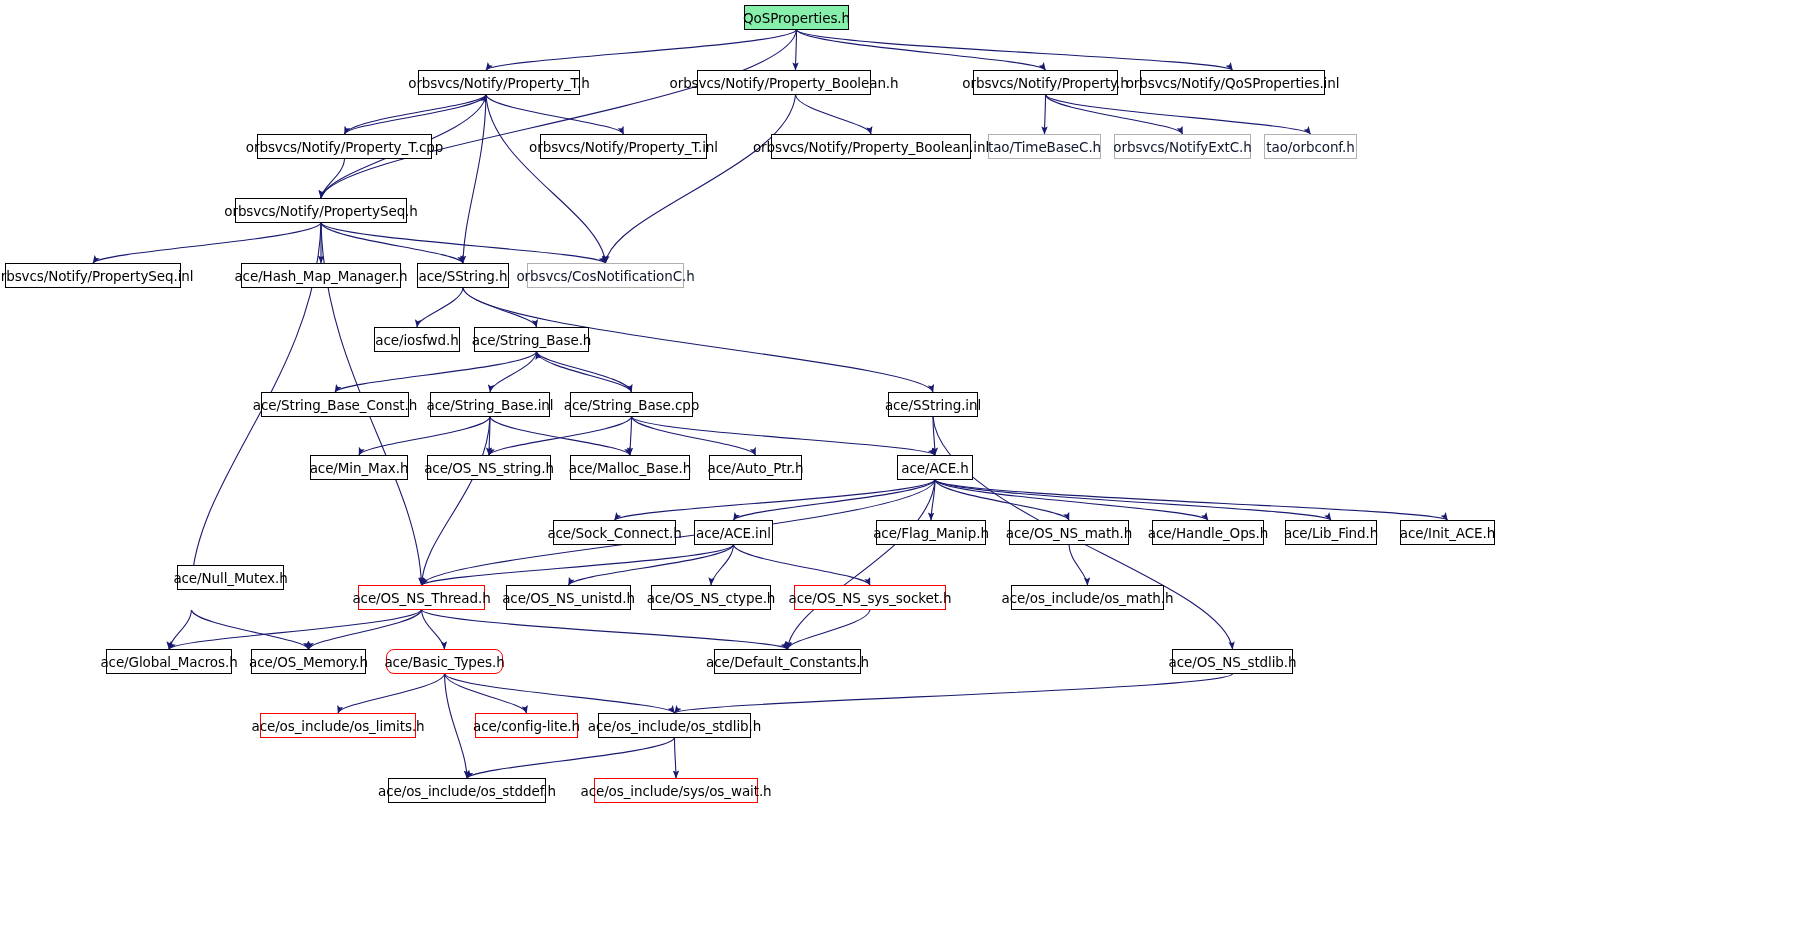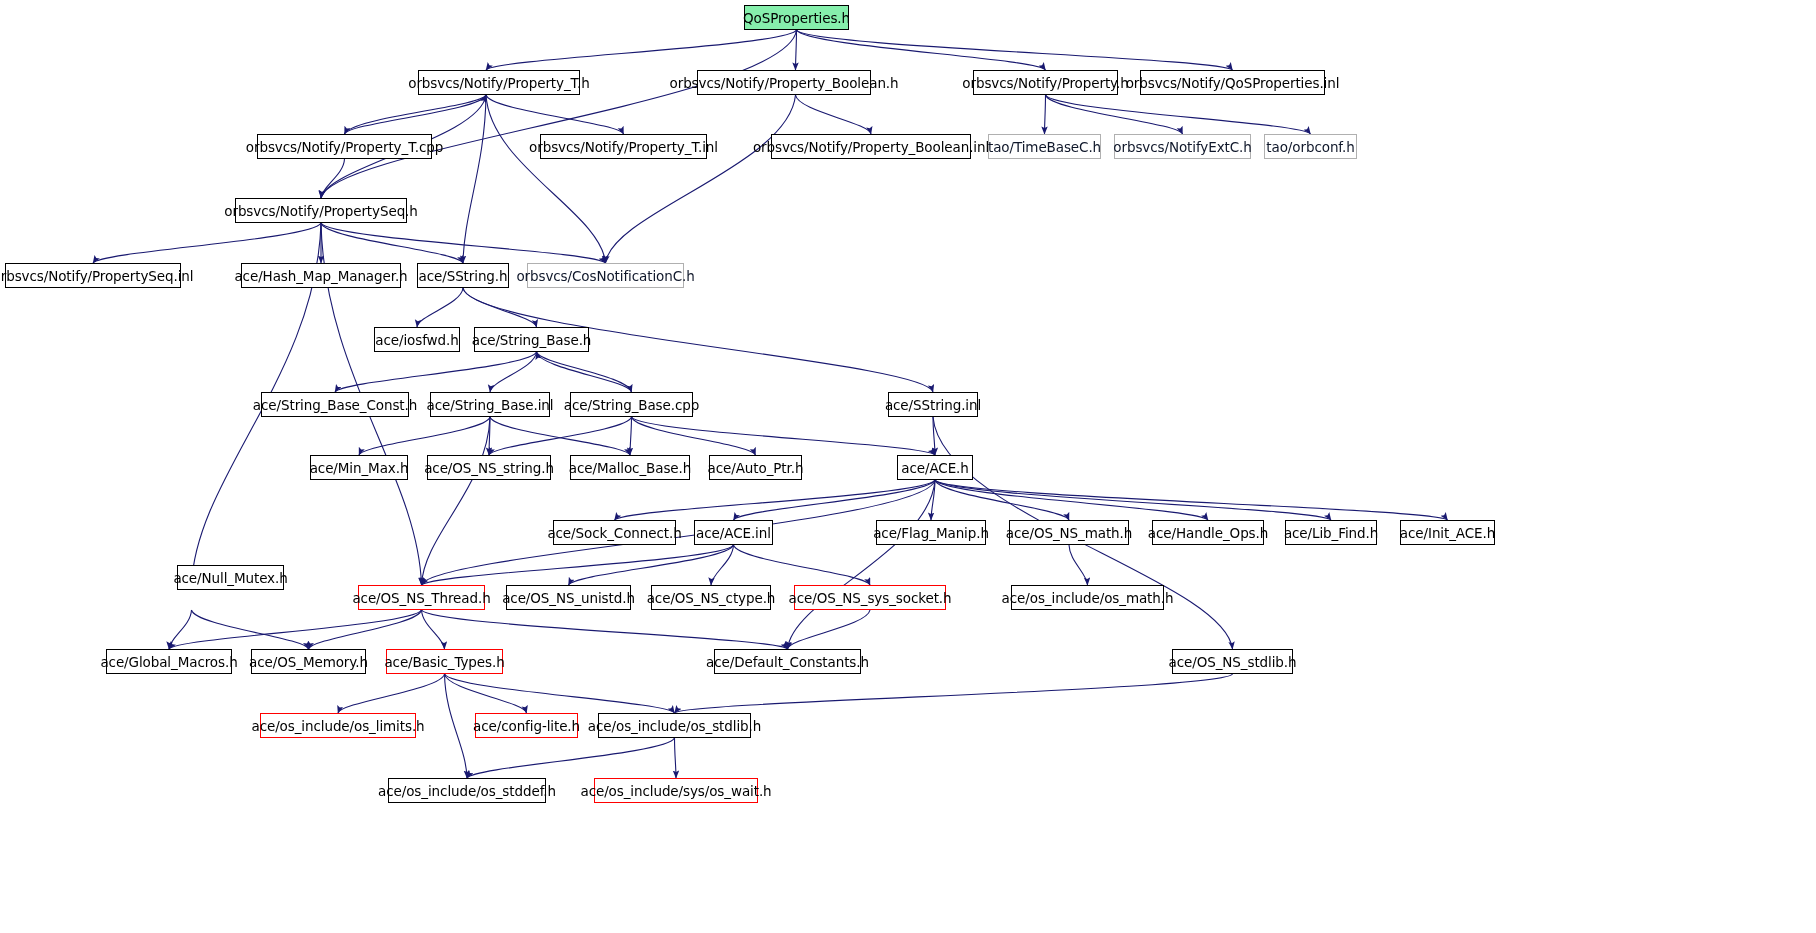--- a/index.html
+++ b/index.html
@@ -215,21 +215,21 @@
       </div>
       <div class="node" style="left: 1011px; top: 585px; width: 153px;">
         <span>ace/os_include/os_math.h</span>
       </div>
       <div class="node" style="left: 106px; top: 649px; width: 126px;">
         <span>ace/Global_Macros.h</span>
       </div>
       <div class="node" style="left: 251px; top: 649px; width: 115px;">
         <span>ace/OS_Memory.h</span>
       </div>
-      <div class="node red" style="left: 386px; top: 649px; width: 117px;">
+      <div class="node red" style="left: 386px; top: 649px; width: 117px; border-radius: 8px;">
         <span>ace/Basic_Types.h</span>
       </div>
       <div class="node" style="left: 714px; top: 649px; width: 147px;">
         <span>ace/Default_Constants.h</span>
       </div>
       <div class="node" style="left: 1172px; top: 649px; width: 121px;">
         <span>ace/OS_NS_stdlib.h</span>
       </div>
       <div class="node red" style="left: 260px; top: 713px; width: 156px;">
         <span>ace/os_include/os_limits.h</span>

